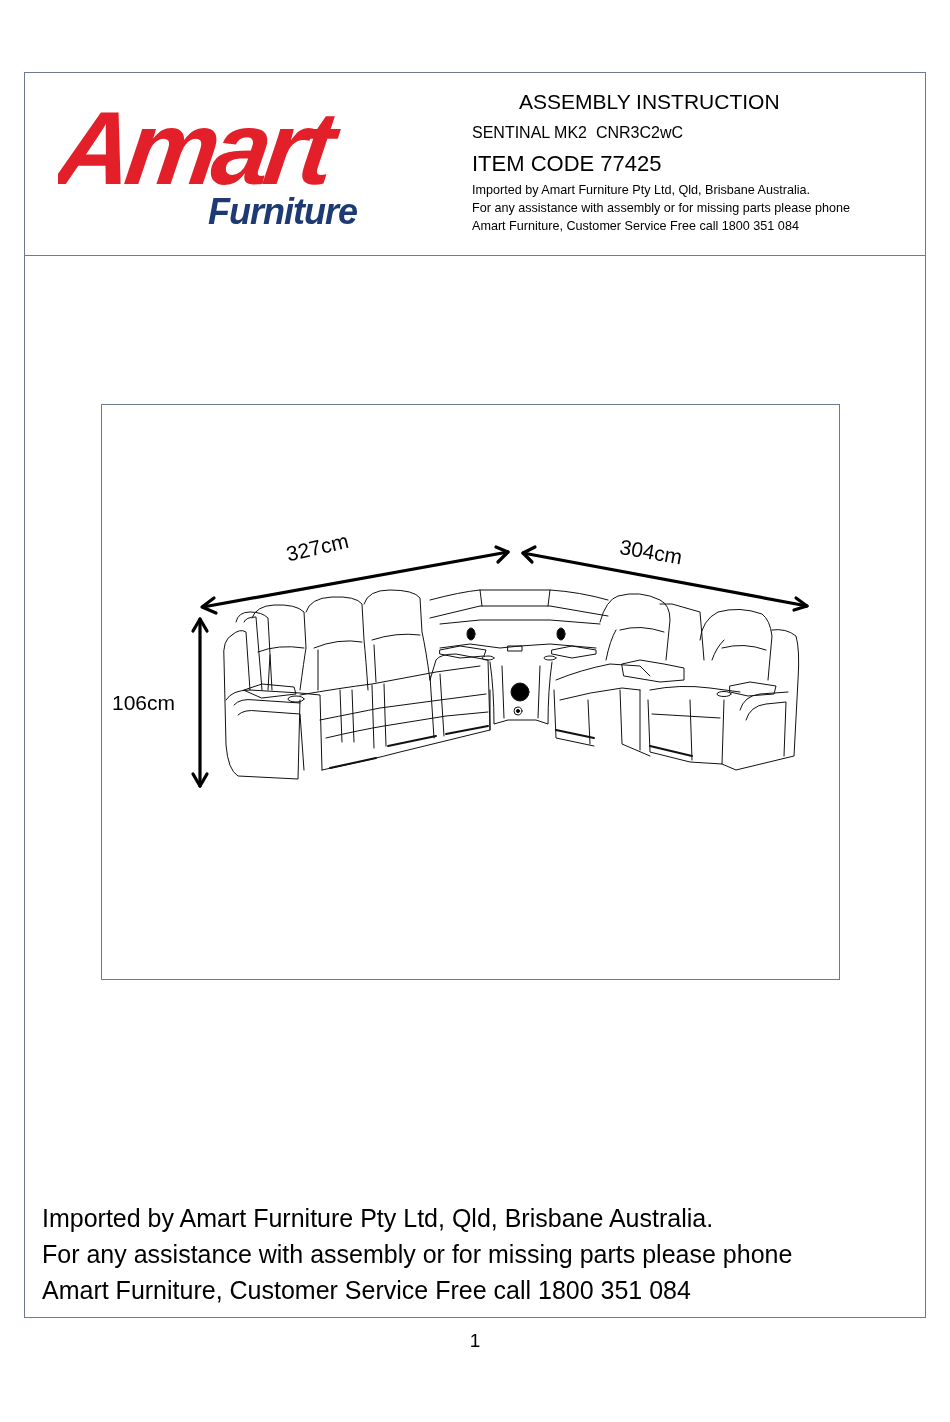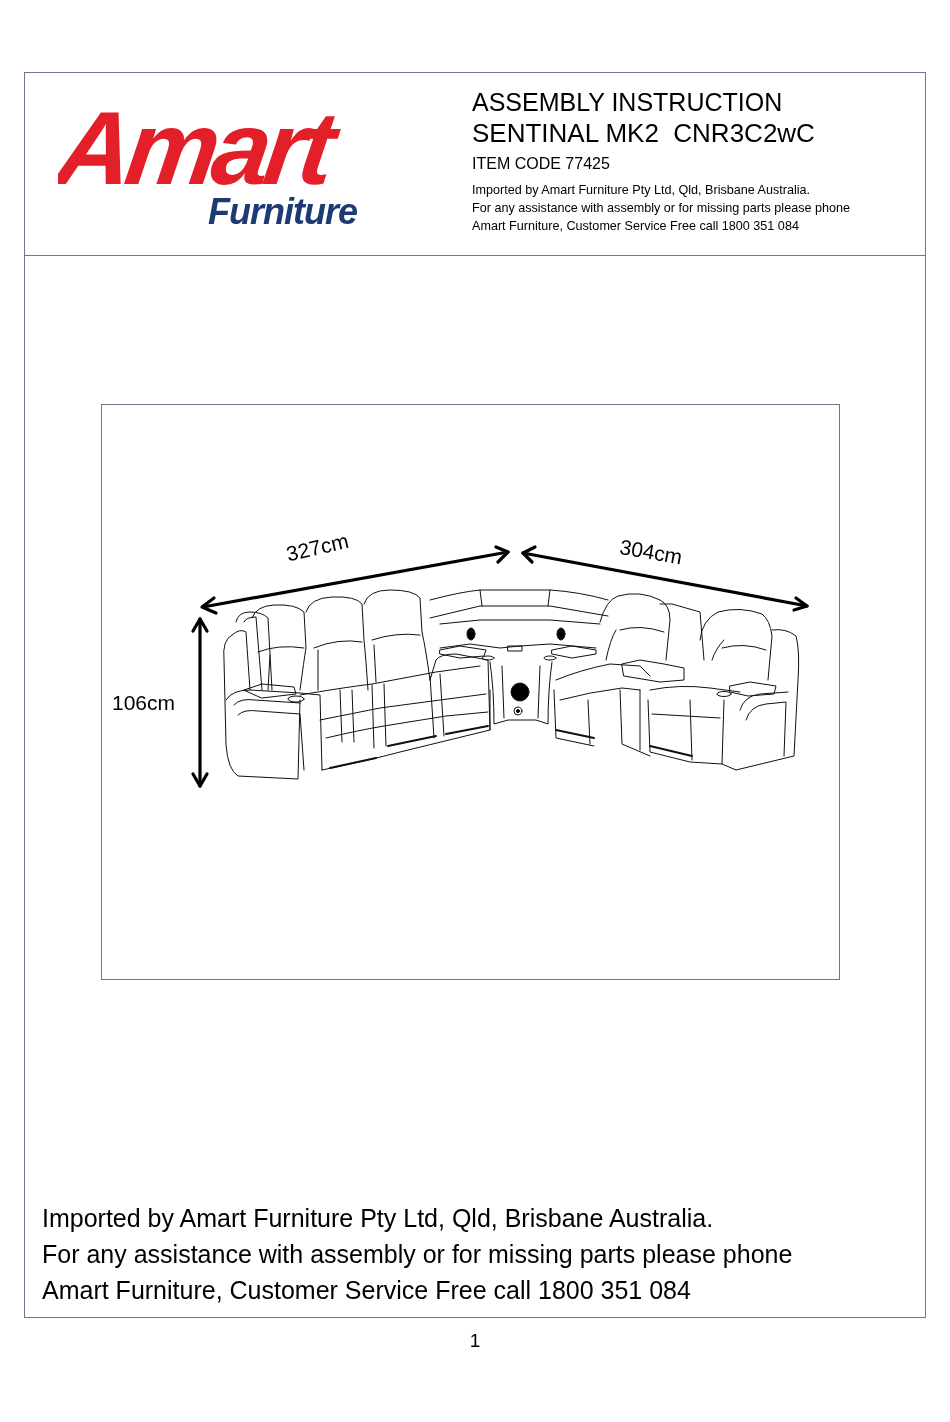--- a/index.html
+++ b/index.html
@@ -4,23 +4,23 @@
 <style>
   html, body { margin: 0; padding: 0; background: #ffffff; }
   body { width: 950px; height: 1422px; position: relative; overflow: hidden;
          font-family: "Liberation Sans", "DejaVu Sans", sans-serif; color: #000; }
   .page-frame { position: absolute; left: 24px; top: 72px; width: 902px; height: 1246px;
                 border: 1px solid #6b7a90; box-sizing: border-box; }
   .header-divider { position: absolute; left: 24px; top: 255px; width: 902px; height: 0;
                     border-top: 1px solid #6b7a90; }
   .logo { position: absolute; left: 58px; top: 92px; width: 340px; height: 145px; }
   .header-text { position: absolute; left: 472px; top: 86px; width: 450px; }
-  .h-title { font-size: 25px; line-height: 32px; letter-spacing: 0px; white-space: nowrap; }
-  .h-model { font-size: 26px; line-height: 30px; white-space: pre; }
-  .h-code { font-size: 16px; line-height: 31px; white-space: nowrap; }
+  .h-title { font-size: 21px; line-height: 32px; letter-spacing: 0px; white-space: nowrap; margin-left: 47px; }
+  .h-model { font-size: 16px; line-height: 30px; white-space: pre; }
+  .h-code { font-size: 22px; line-height: 31px; white-space: nowrap; }
   .h-small { font-size: 12.6px; line-height: 18px; white-space: nowrap; margin-top: 2px; }
   .h-small div { height: 18px; }
   .figure-box { position: absolute; left: 101px; top: 404px; width: 739px; height: 576px;
                 border: 1px solid #6b7a90; box-sizing: border-box; }
   .dim-label { position: absolute; font-size: 21px; white-space: nowrap; }
   .dim-width-left { left: 284px; top: 543px; transform: rotate(-13deg); transform-origin: left top; }
   .dim-width-right { left: 622px; top: 535px; transform: rotate(10deg); transform-origin: left top; }
   .dim-height { left: 112px; top: 691px; }
   .footer-text { position: absolute; left: 42px; top: 1200px; font-size: 25px; line-height: 36px; }
   .footer-text div { white-space: nowrap; }

